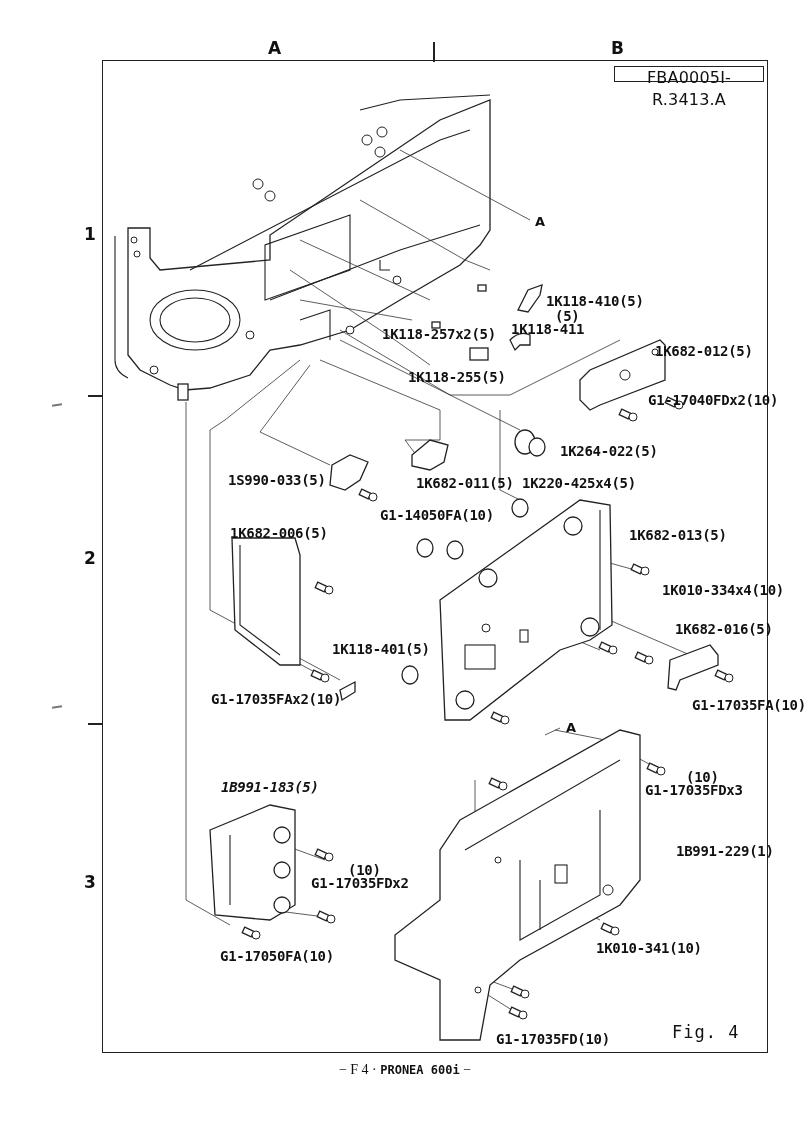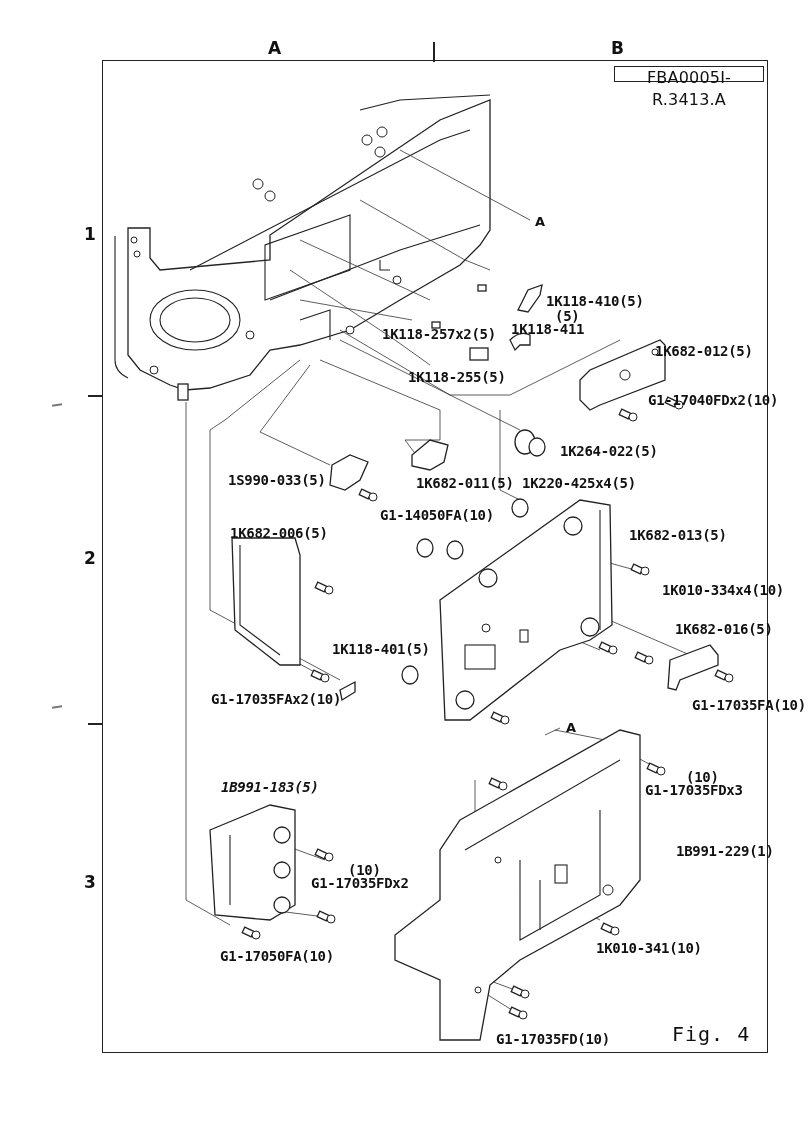--- a/index.html
+++ b/index.html
@@ -7,21 +7,21 @@
   .page { position: absolute; left: 0; top: 0; width: 810px; height: 1122px; }
   .frame { position: absolute; left: 102px; top: 60px; width: 666px; height: 993px; border: 1.6px solid #222; box-sizing: border-box; }
   .col-label { position: absolute; top: 38px; font-size: 17px; font-weight: bold; font-family: "DejaVu Sans", sans-serif; }
   .col-divider { position: absolute; left: 433px; top: 42px; width: 1.5px; height: 20px; background: #222; }
   .row-label { position: absolute; left: 84px; font-size: 17px; font-family: "DejaVu Sans", sans-serif; font-weight: bold; }
   .row-tick { position: absolute; left: 88px; width: 15px; height: 1.5px; background: #222; }
   .margin-mark { position: absolute; left: 52px; width: 10px; height: 1.5px; background: #777; transform: rotate(-8deg); }
   .code-box { position: absolute; left: 614px; top: 66px; width: 150px; height: 16px; border: 1.5px solid #222; box-sizing: border-box; font-family: "DejaVu Sans", sans-serif; font-size: 16px; line-height: 22px; text-align: center; letter-spacing: 0.2px; }
   .part-label { position: absolute; font-family: "DejaVu Sans Mono", "Liberation Mono", monospace; font-weight: bold; font-size: 14px; white-space: nowrap; letter-spacing: -0.3px; color: #111; }
   .callout-A { position: absolute; font-family: "DejaVu Sans", sans-serif; font-weight: bold; font-size: 13px; }
-  .fig-label { position: absolute; left: 672px; top: 1022px; font-family: "DejaVu Sans Mono", monospace; font-size: 20px; letter-spacing: 1px; }
+  .fig-label { position: absolute; left: 672px; top: 1022px; font-family: "DejaVu Sans Mono", monospace; font-size: 17px; letter-spacing: 1px; }
   .footer { position: absolute; left: 0; width: 810px; top: 1062px; text-align: center; font-family: "Liberation Serif", serif; font-size: 14px; }
   .footer .model { font-family: "DejaVu Sans Mono", monospace; font-size: 12px; font-weight: bold; }
   svg.drawing { position: absolute; left: 0; top: 0; width: 810px; height: 1122px; }
   svg.drawing .ln { stroke: #222; stroke-width: 1.1; fill: none; }
   svg.drawing .thin { stroke: #333; stroke-width: 0.8; fill: none; }
   svg.drawing .part { stroke: #222; stroke-width: 1.3; fill: #fff; }
   svg.drawing .hole { stroke: #222; stroke-width: 1; fill: #fff; }
 </style>
 </head>
 <body>
@@ -264,13 +264,18 @@
   <div class="part-label" style="left:221px; top:779px;font-style:italic;">1B991-183(5)</div>
   <div class="part-label" style="left:348px; top:862px;">(10)</div>
   <div class="part-label" style="left:311px; top:875px;">G1-17035FDx2</div>
   <div class="part-label" style="left:640px; top:843px;padding-left:36px;">1B991-229(1)</div>
   <div class="part-label" style="left:220px; top:948px;">G1-17050FA(10)</div>
   <div class="part-label" style="left:596px; top:940px;">1K010-341(10)</div>
   <div class="part-label" style="left:496px; top:1031px;">G1-17035FD(10)</div>
 
   <div class="fig-label">Fig. 4</div>
 
+  <div class="footer">
+    <span>− F 4 ·</span>
+    <span class="model">PRONEA 600i</span>
+    <span>−</span>
+  </div>
 </div>
 
 </body></html>

